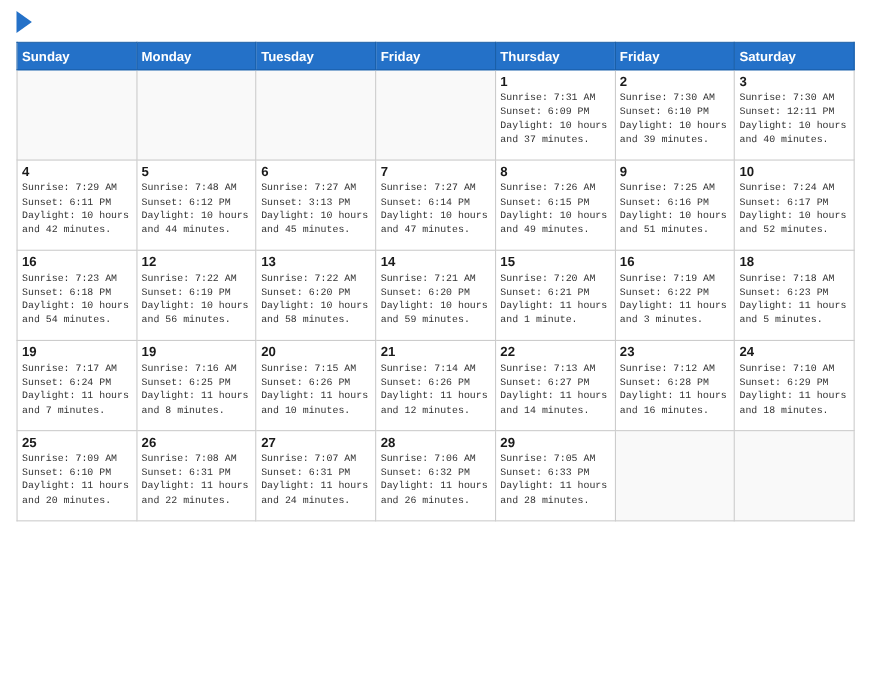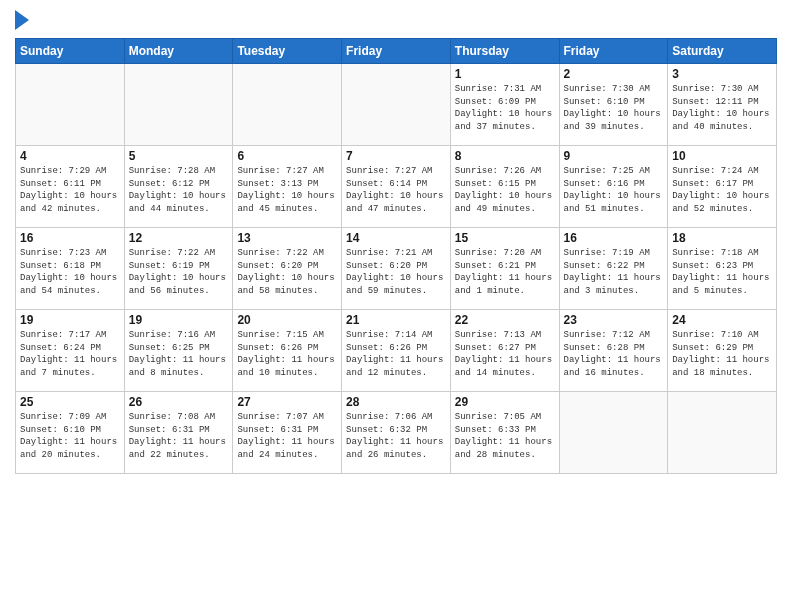--- a/index.html
+++ b/index.html
@@ -167,21 +167,21 @@
         </tr>
         <tr>
           <td>
             <span class="day-number">4</span>
             <div class="day-info">Sunrise: 7:29 AM
 Sunset: 6:11 PM
 Daylight: 10 hours and 42 minutes.</div>
           </td>
           <td>
             <span class="day-number">5</span>
-            <div class="day-info">Sunrise: 7:28 AM
+            <div class="day-info">Sunrise: 7:48 AM
 Sunset: 6:12 PM
 Daylight: 10 hours and 44 minutes.</div>
           </td>
           <td>
             <span class="day-number">6</span>
             <div class="day-info">Sunrise: 7:27 AM
 Sunset: 3:13 PM
 Daylight: 10 hours and 45 minutes.</div>
           </td>
           <td>

